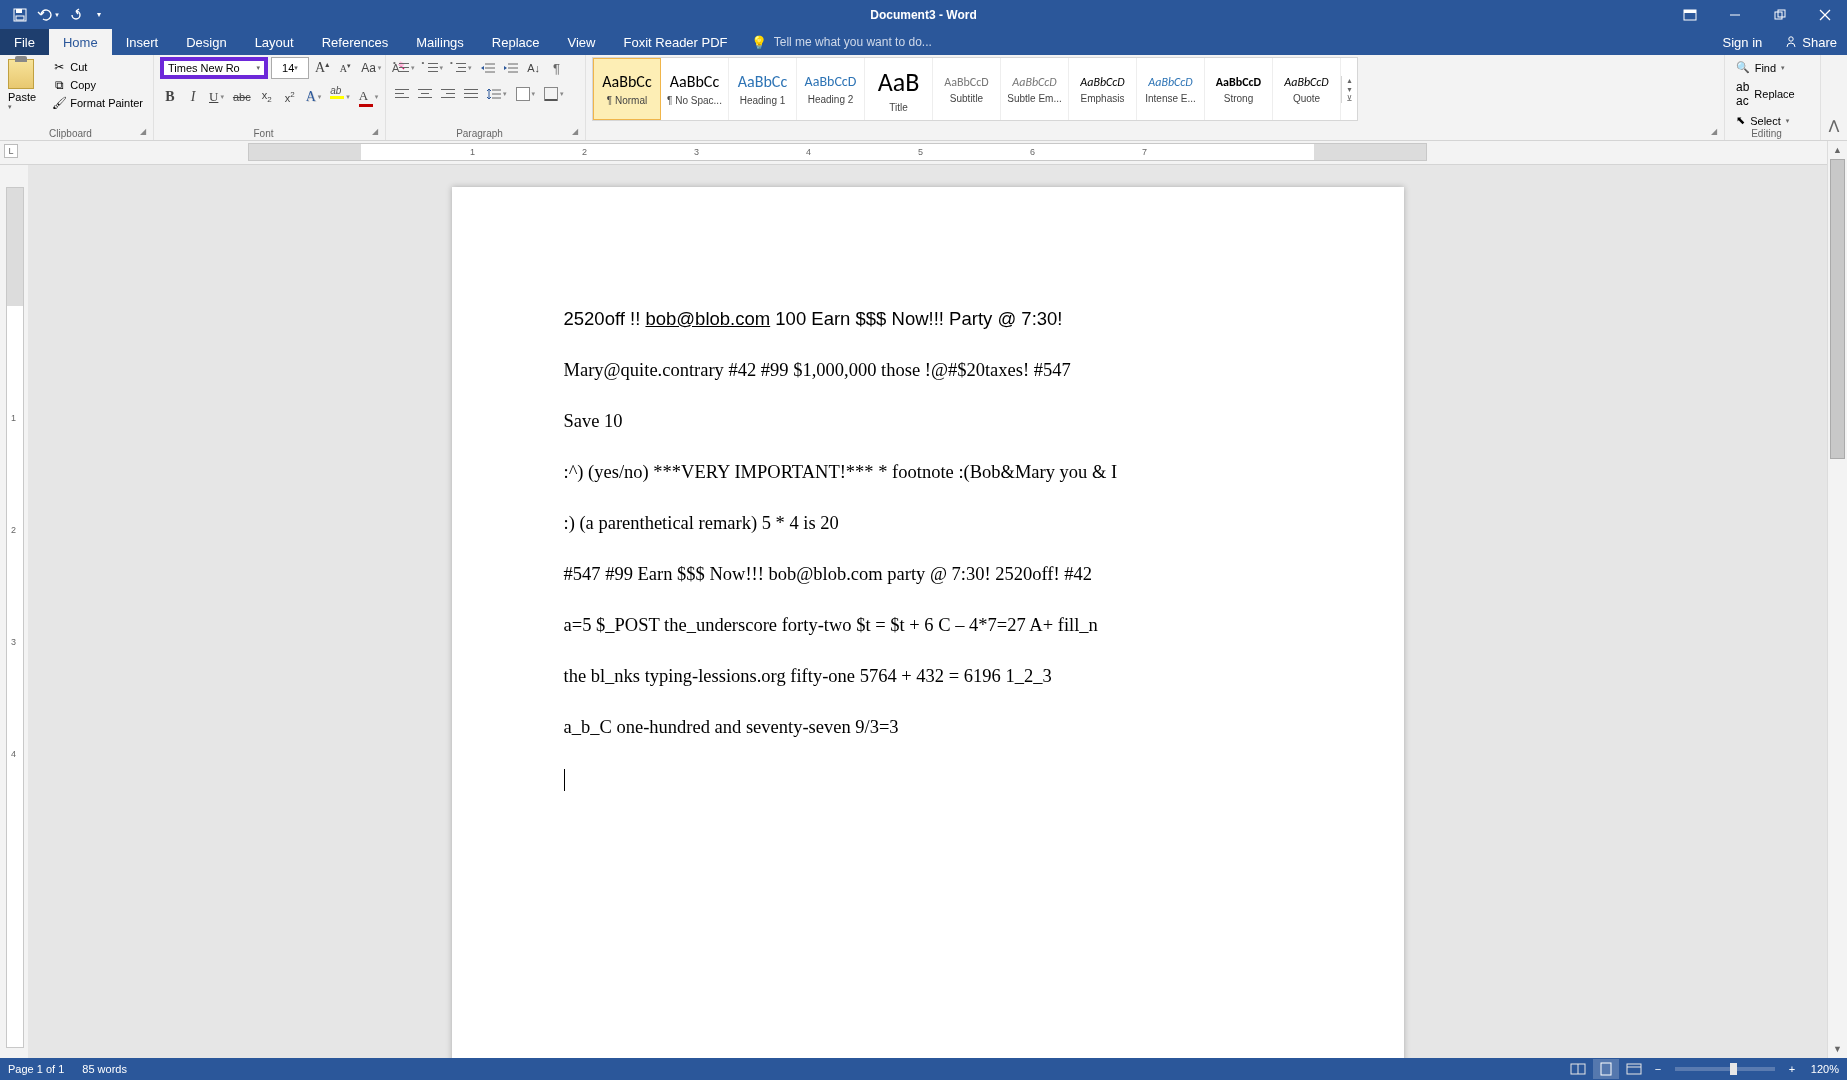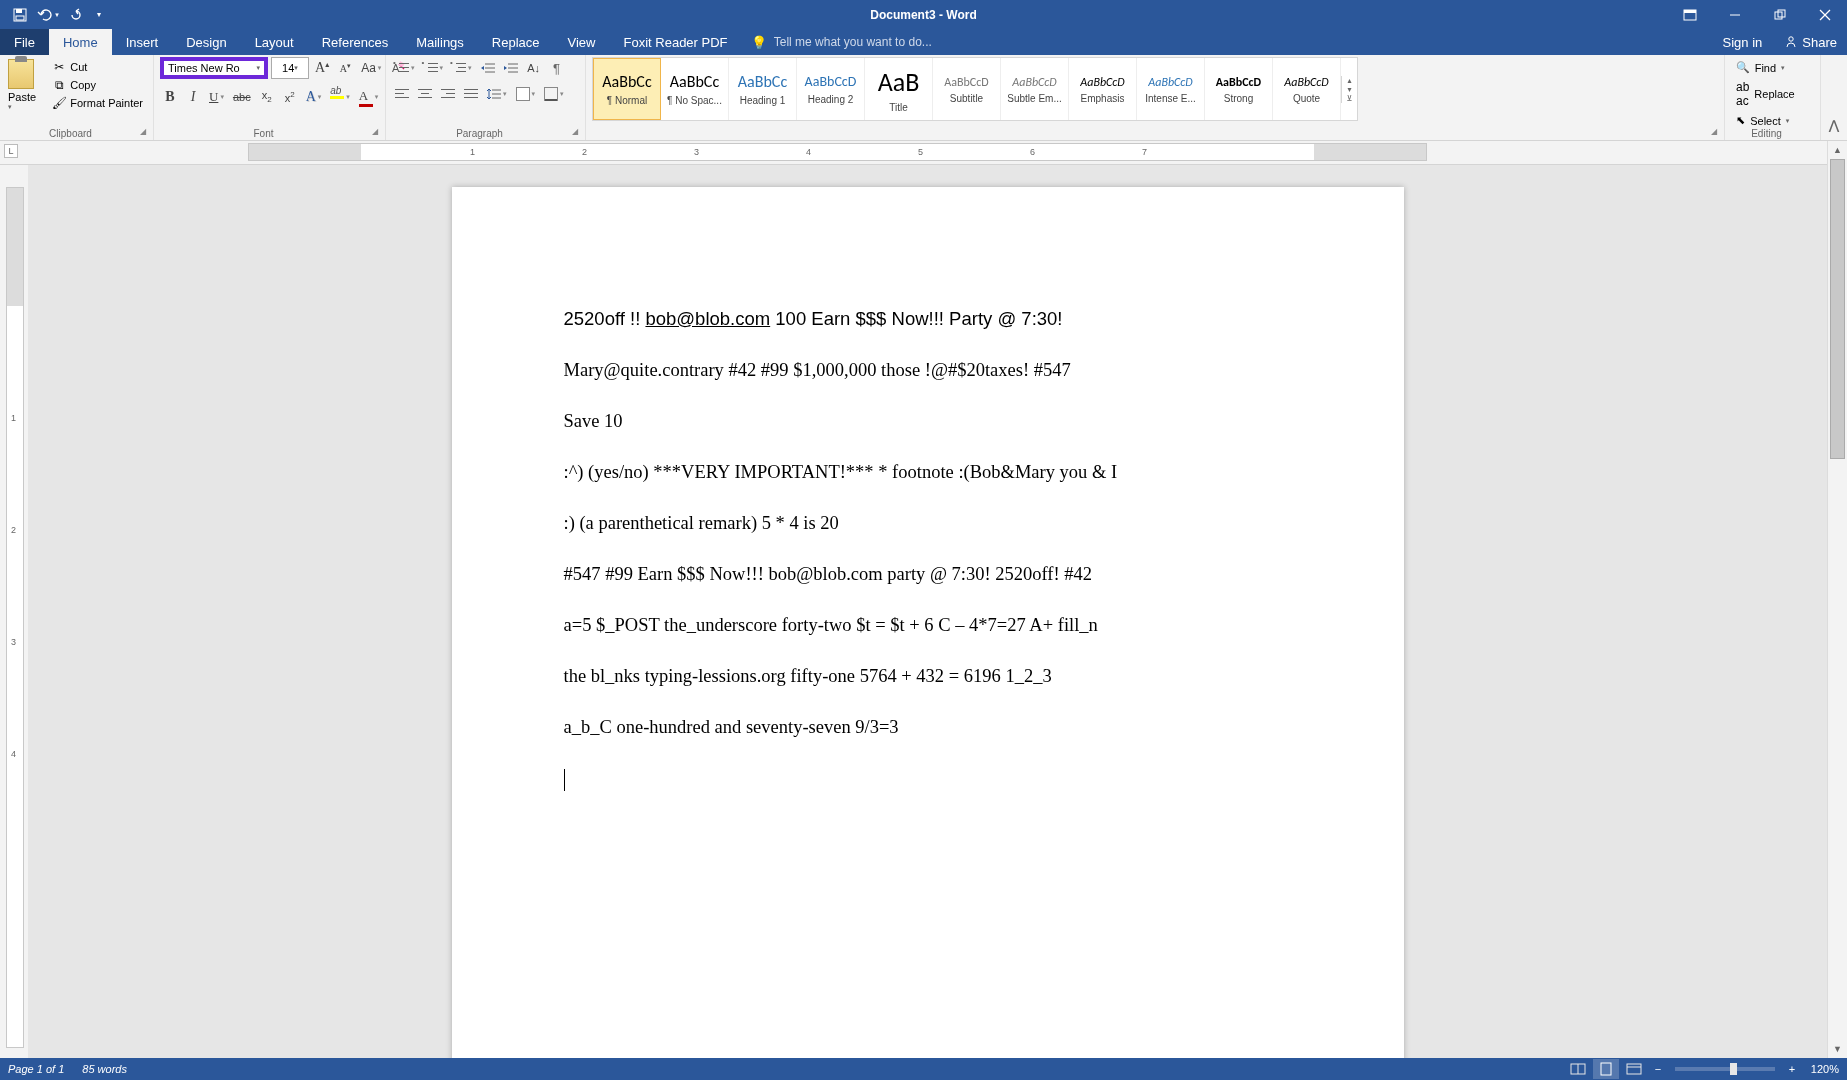--- a/index.html
+++ b/index.html
@@ -117,21 +117,21 @@
 @keyframes blink { 50% { opacity:0; } }
 
 
 .vscroll { position:absolute; right:0; top:141px; bottom:22px; width:20px; background:#f3f3f3; border-left:1px solid #dcdcdc; }
 .vscroll .arrow { height:18px; display:flex; align-items:center; justify-content:center; font-size:9px; color:#666; cursor:pointer; }
 .vscroll .track { position:absolute; top:18px; bottom:18px; left:2px; right:2px; }
 .vscroll .thumb { position:absolute; top:0; height:300px; left:0; right:0; background:#c8c8c8; border:1px solid #aaa; cursor:pointer; }
 
 
 .status-bar { position:absolute; left:0; right:0; bottom:0; height:22px; background:#2b579a; color:white; display:flex; align-items:center; font-size:11px; padding:0 8px; }
-.status-left { display:flex; gap:18px;font-style:italic; }
+.status-left { display:flex; gap:18px; }
 .status-right { margin-left:auto; display:flex; align-items:center; gap:2px; }
 .view-btn { width:26px; height:20px; display:flex; align-items:center; justify-content:center; cursor:pointer; color:#e6e6e6; }
 .zoom-slider { width:100px; height:4px; background:#5a7bb0; position:relative; margin:0 6px; }
 .zoom-slider .zs-thumb { position:absolute; left:55px; top:-4px; width:7px; height:12px; background:#e6e6e6; }
 .zoom-btn { width:18px; text-align:center; cursor:pointer; }
 
 svg { display:block; }
 </style>
 </head>
 <body>

